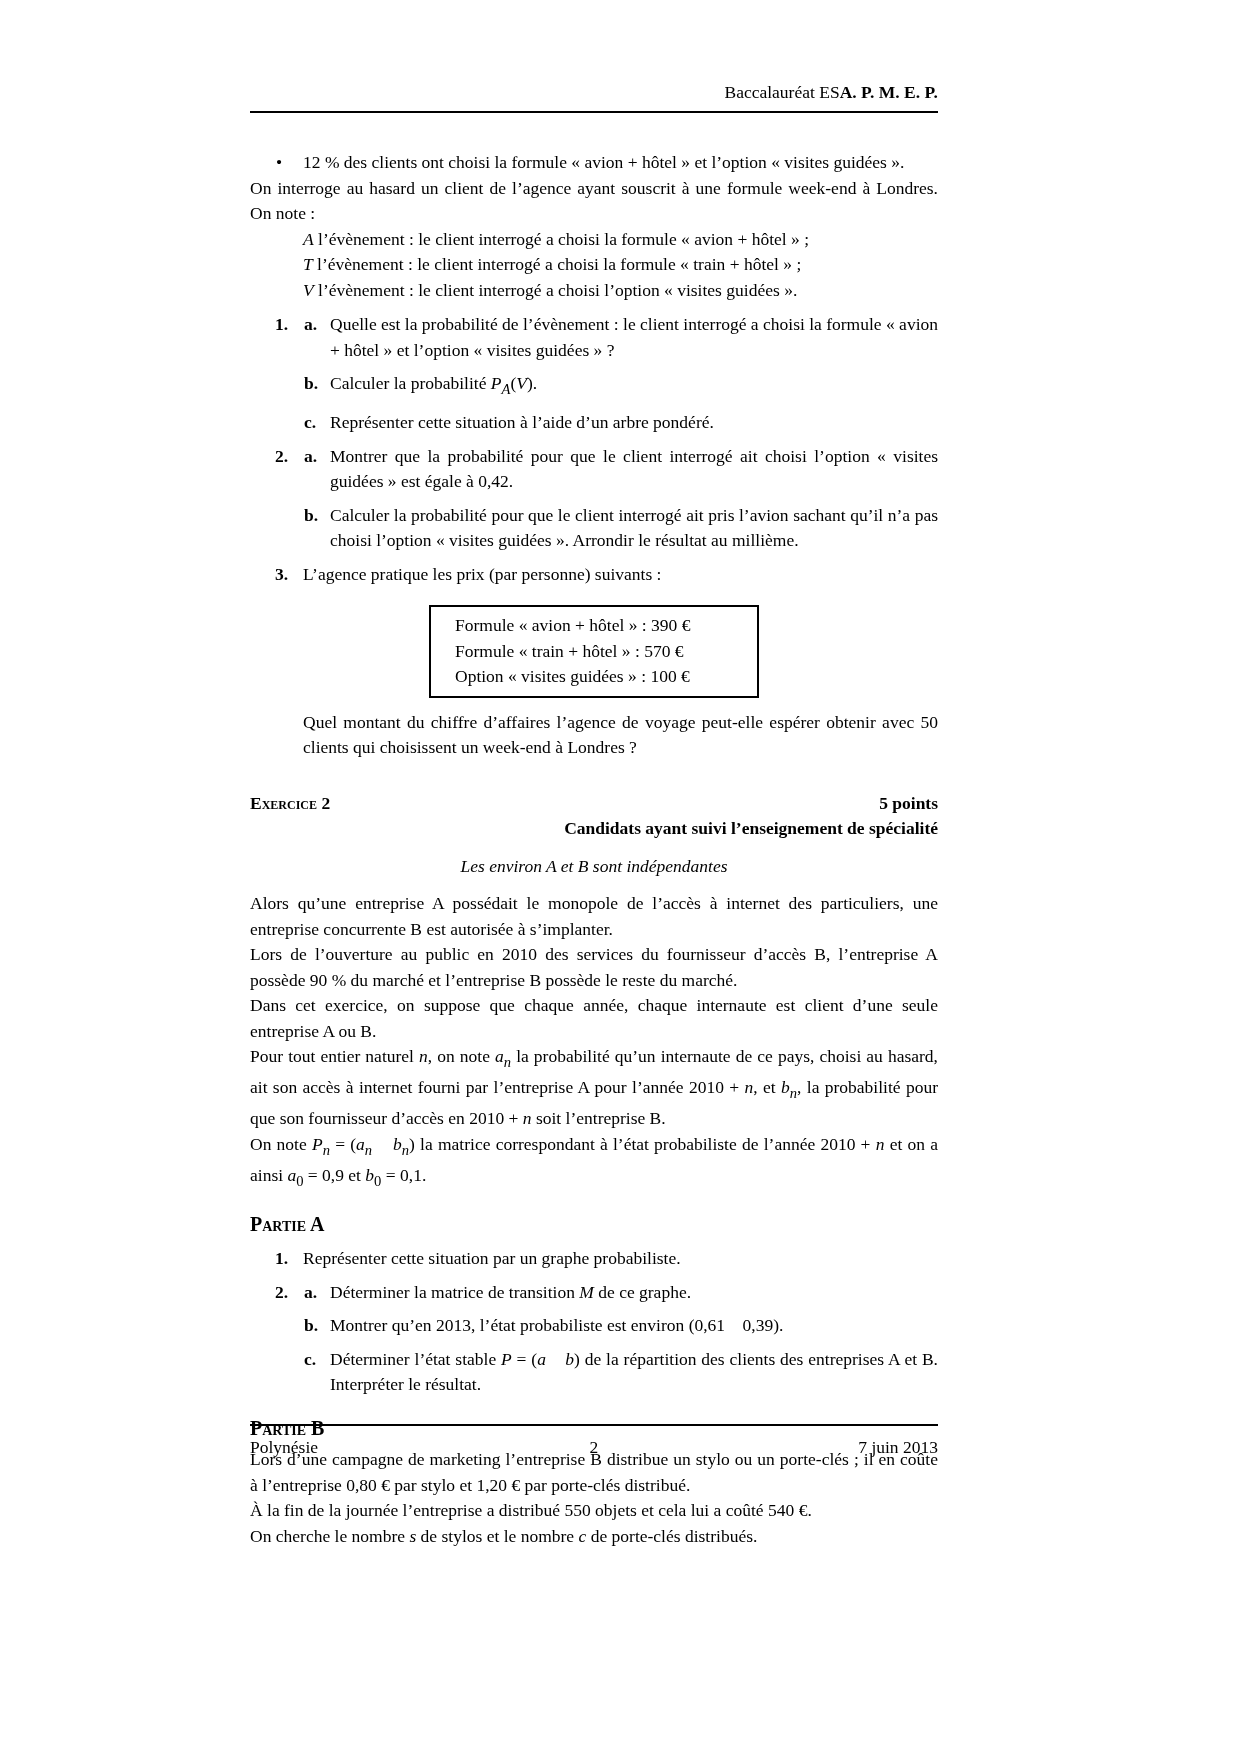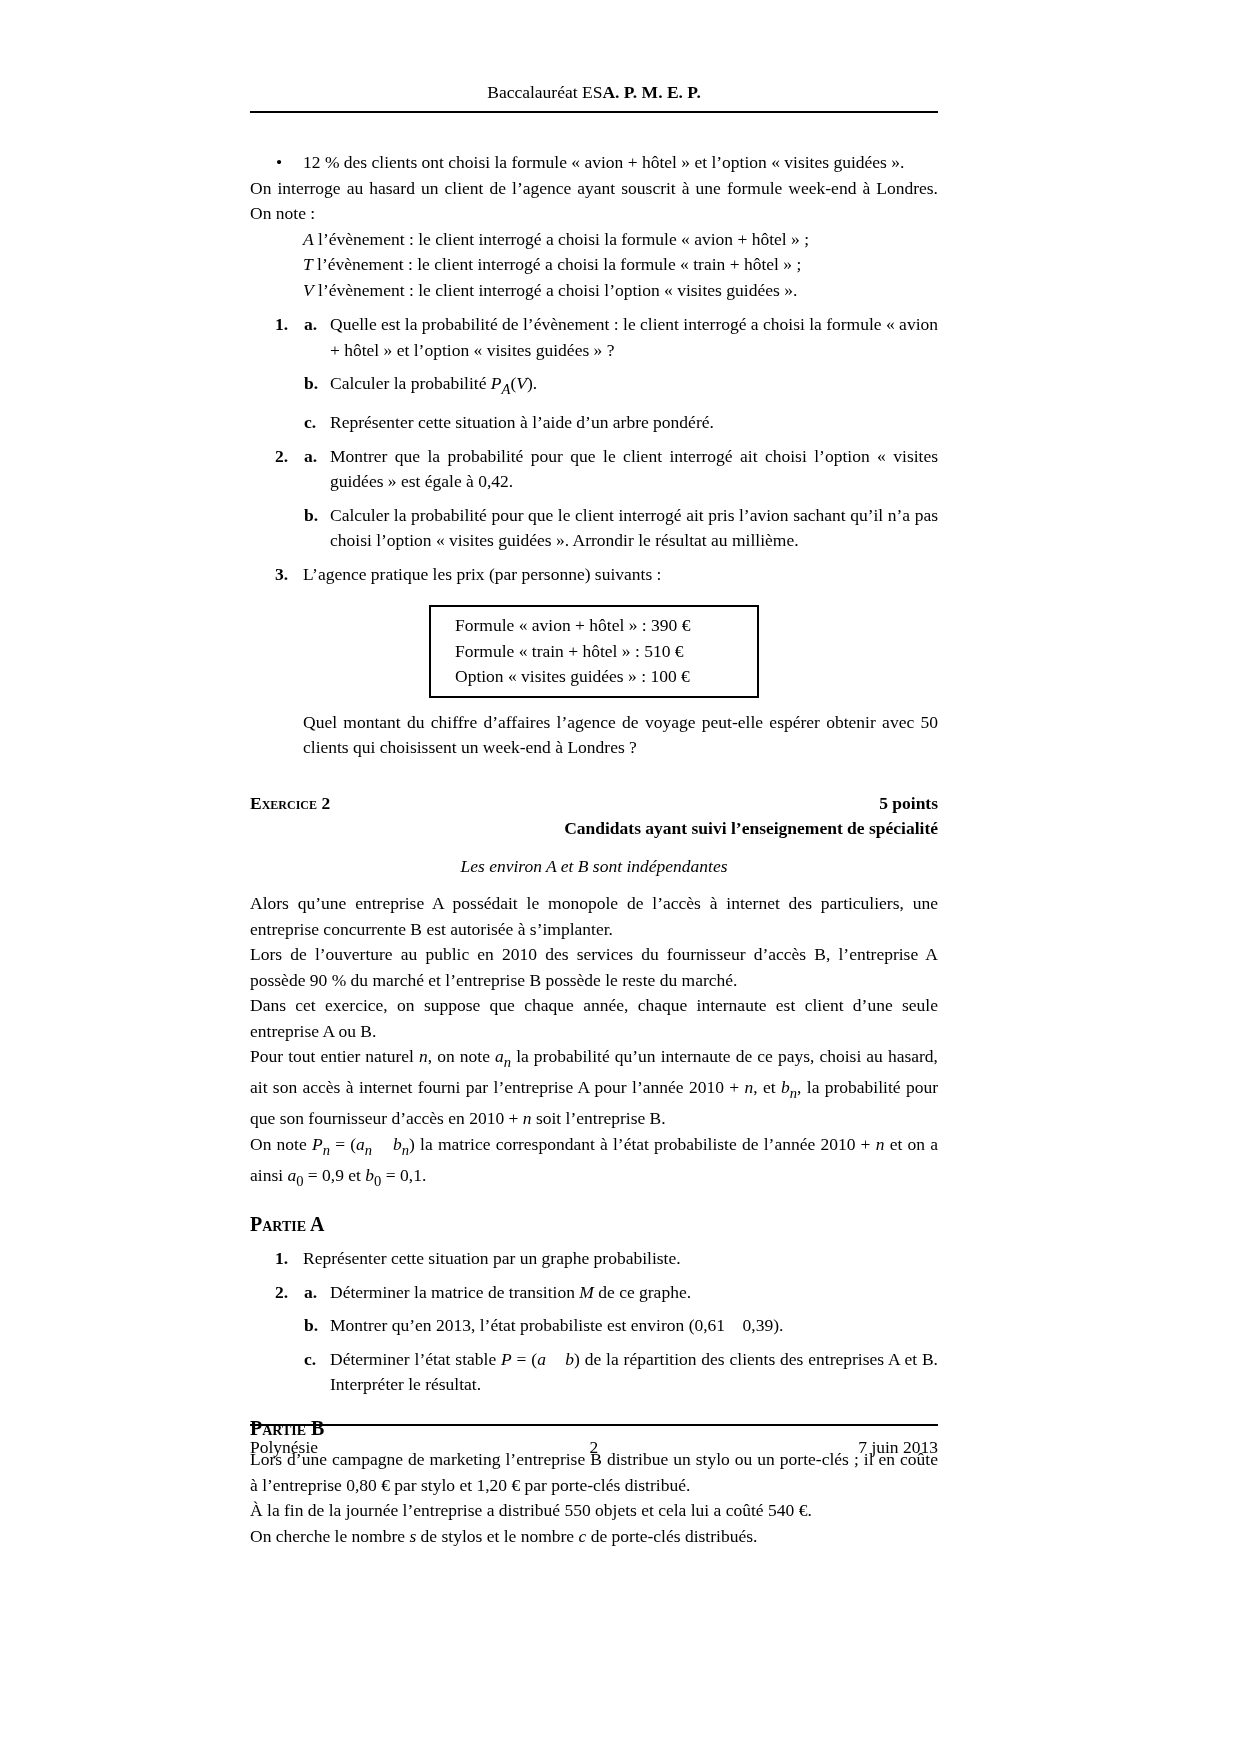--- a/index.html
+++ b/index.html
@@ -10,21 +10,21 @@
     height: 1754px;
     background: #ffffff;
     color: #000000;
     font-family: "Liberation Serif", "DejaVu Serif", serif;
     font-size: 17.5px;
     line-height: 25.5px;
   }
   .header {
     position: absolute;
     left: 250px; top: 80px; width: 688px;
-    display: flex; justify-content: center;
+    display: flex; justify-content: flex-end;
     border-bottom: 2px solid #000;
     padding-bottom: 5px;
   }
   .h-right { font-weight: bold; }
   .body {
     position: absolute;
     left: 250px; top: 150px; width: 688px;
   }
   .just { text-align: justify; }
   .bullet-item { position: relative; padding-left: 53px; }
@@ -118,21 +118,21 @@
         <div class="just">Calculer la probabilité pour que le client interrogé ait pris l’avion sachant qu’il n’a pas choisi l’option « visites guidées ». Arrondir le résultat au millième.</div>
       </div>
       <div class="qrow lvl1">
         <span class="num">3.</span>
         <div class="just">L’agence pratique les prix (par personne) suivants :</div>
       </div>
     </div>
 
     <div class="price-box">
       <p>Formule « avion + hôtel » : 390 €</p>
-      <p>Formule « train + hôtel » : 510 €</p>
+      <p>Formule « train + hôtel » : 570 €</p>
       <p>Option « visites guidées » : 100 €</p>
     </div>
 
     <p class="just indent-para">Quel montant du chiffre d’affaires l’agence de voyage peut-elle espérer obtenir avec 50 clients qui choisissent un week-end à Londres ?</p>
 
     <div class="ex-header">
       <span class="sc">Exercice 2</span>
       <span>5 points</span>
     </div>
     <p class="bold-line">Candidats ayant suivi l’enseignement de spécialité</p>

